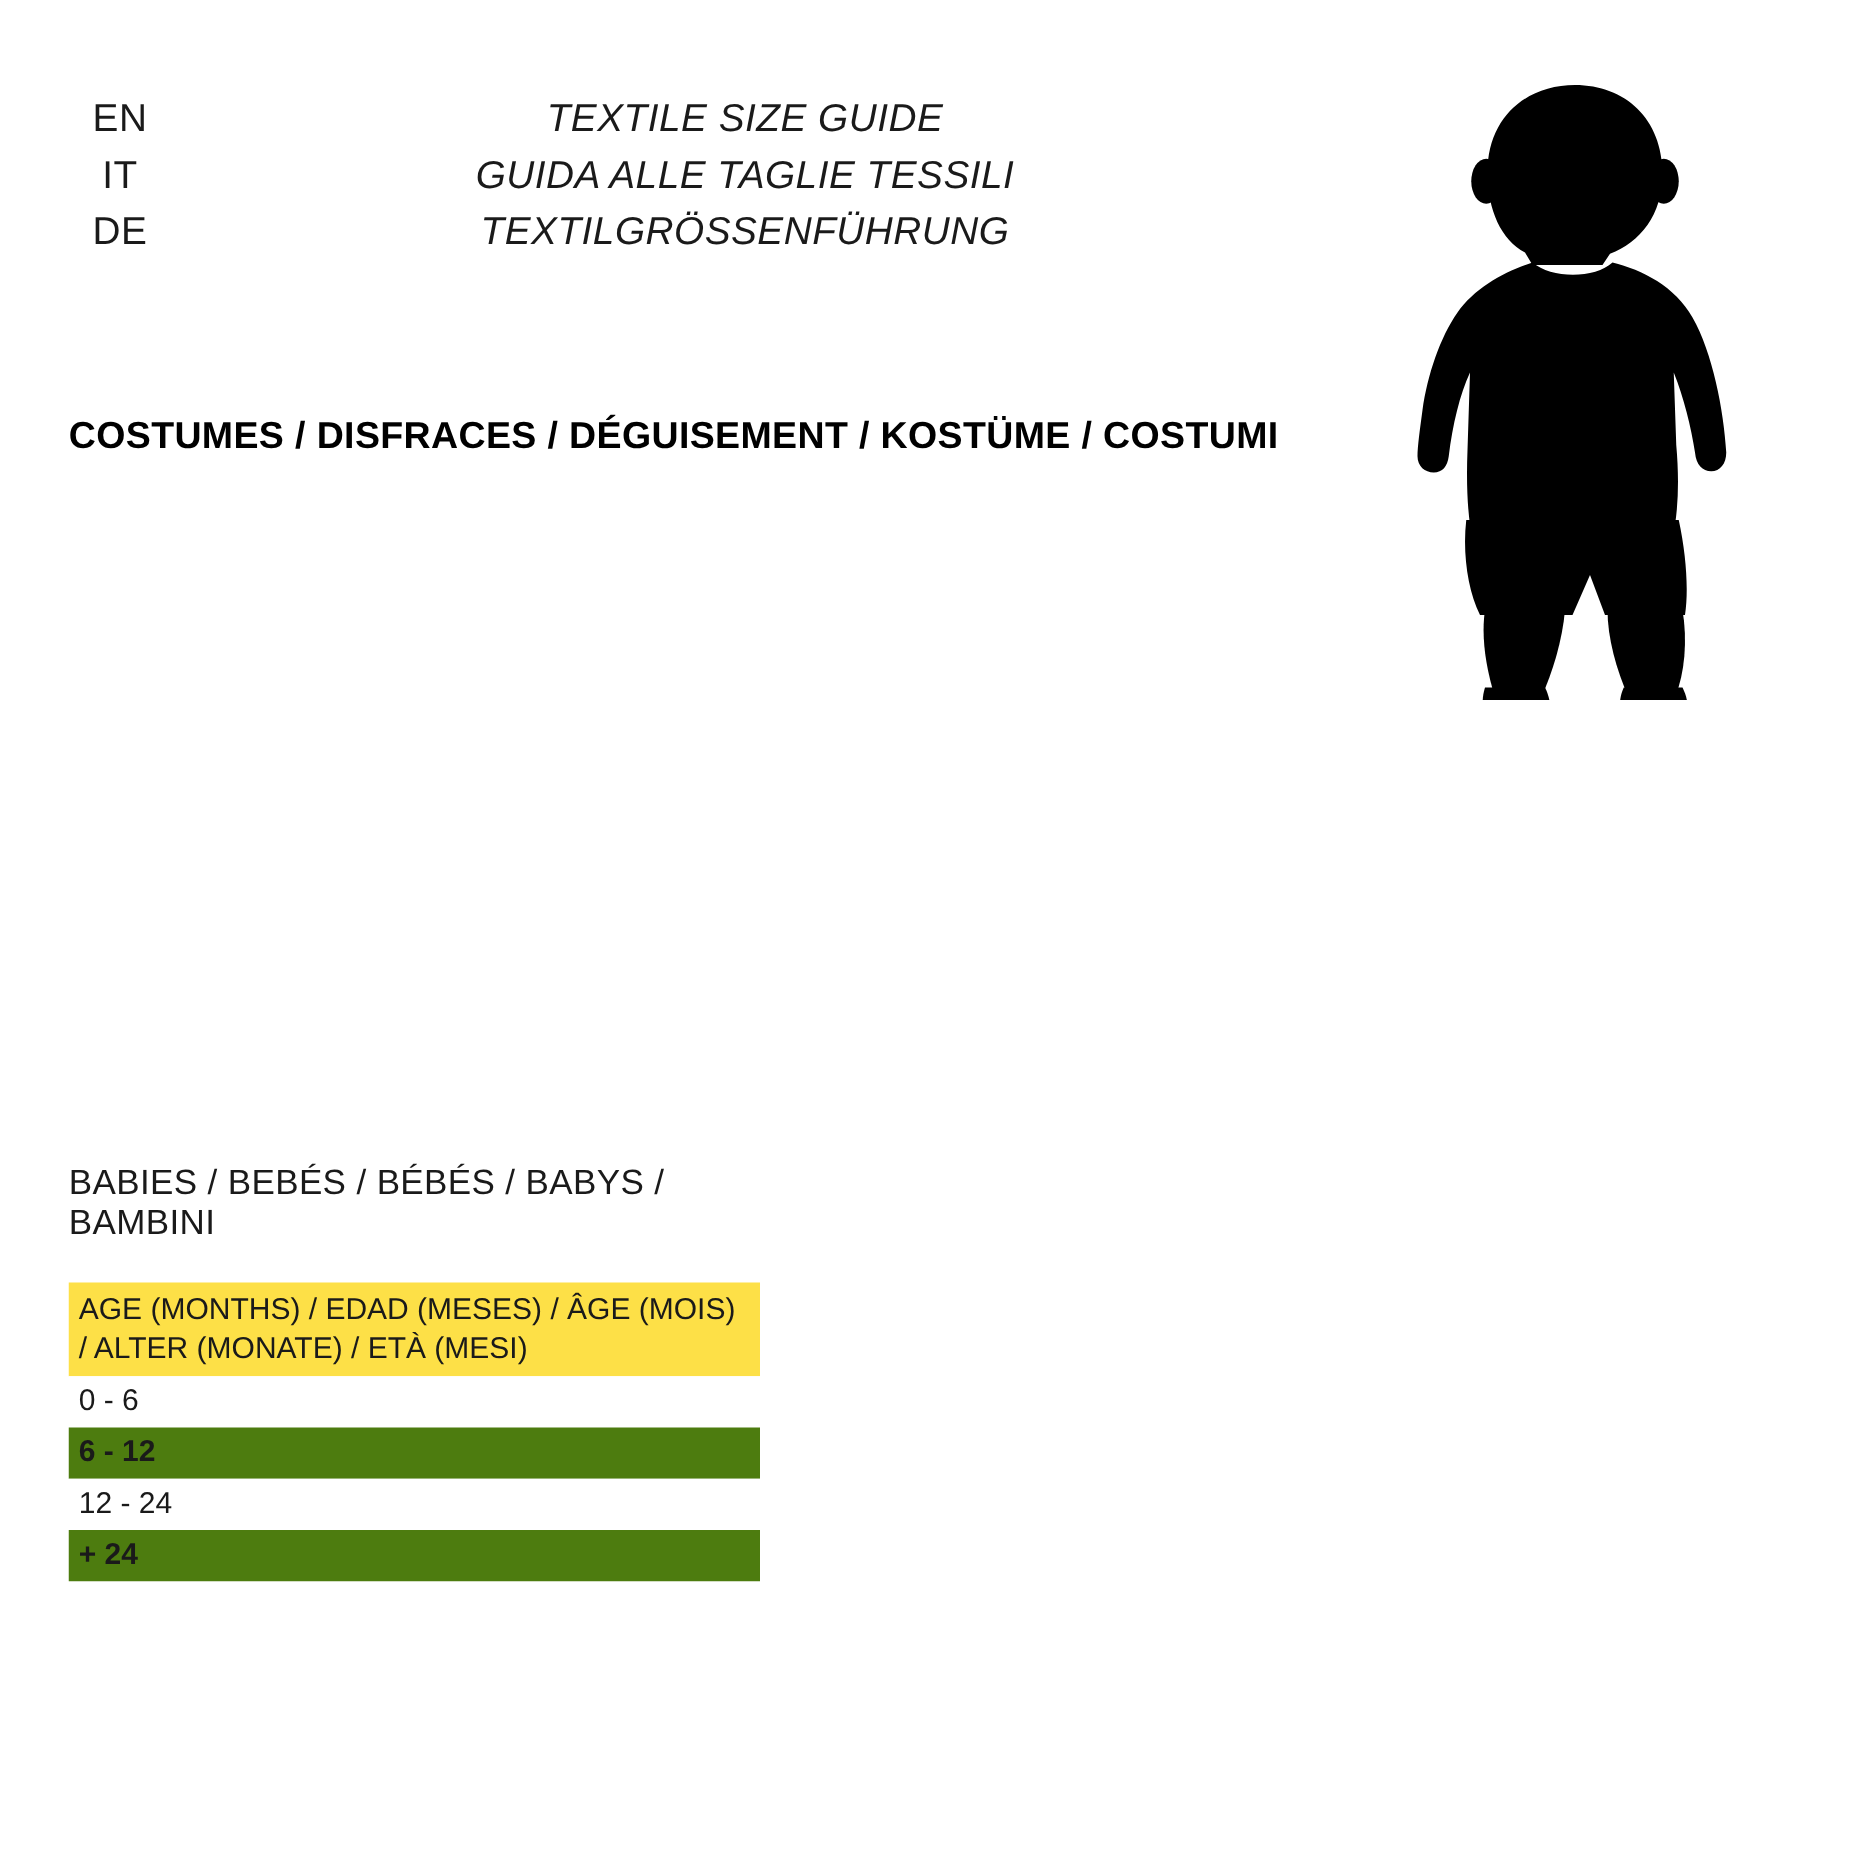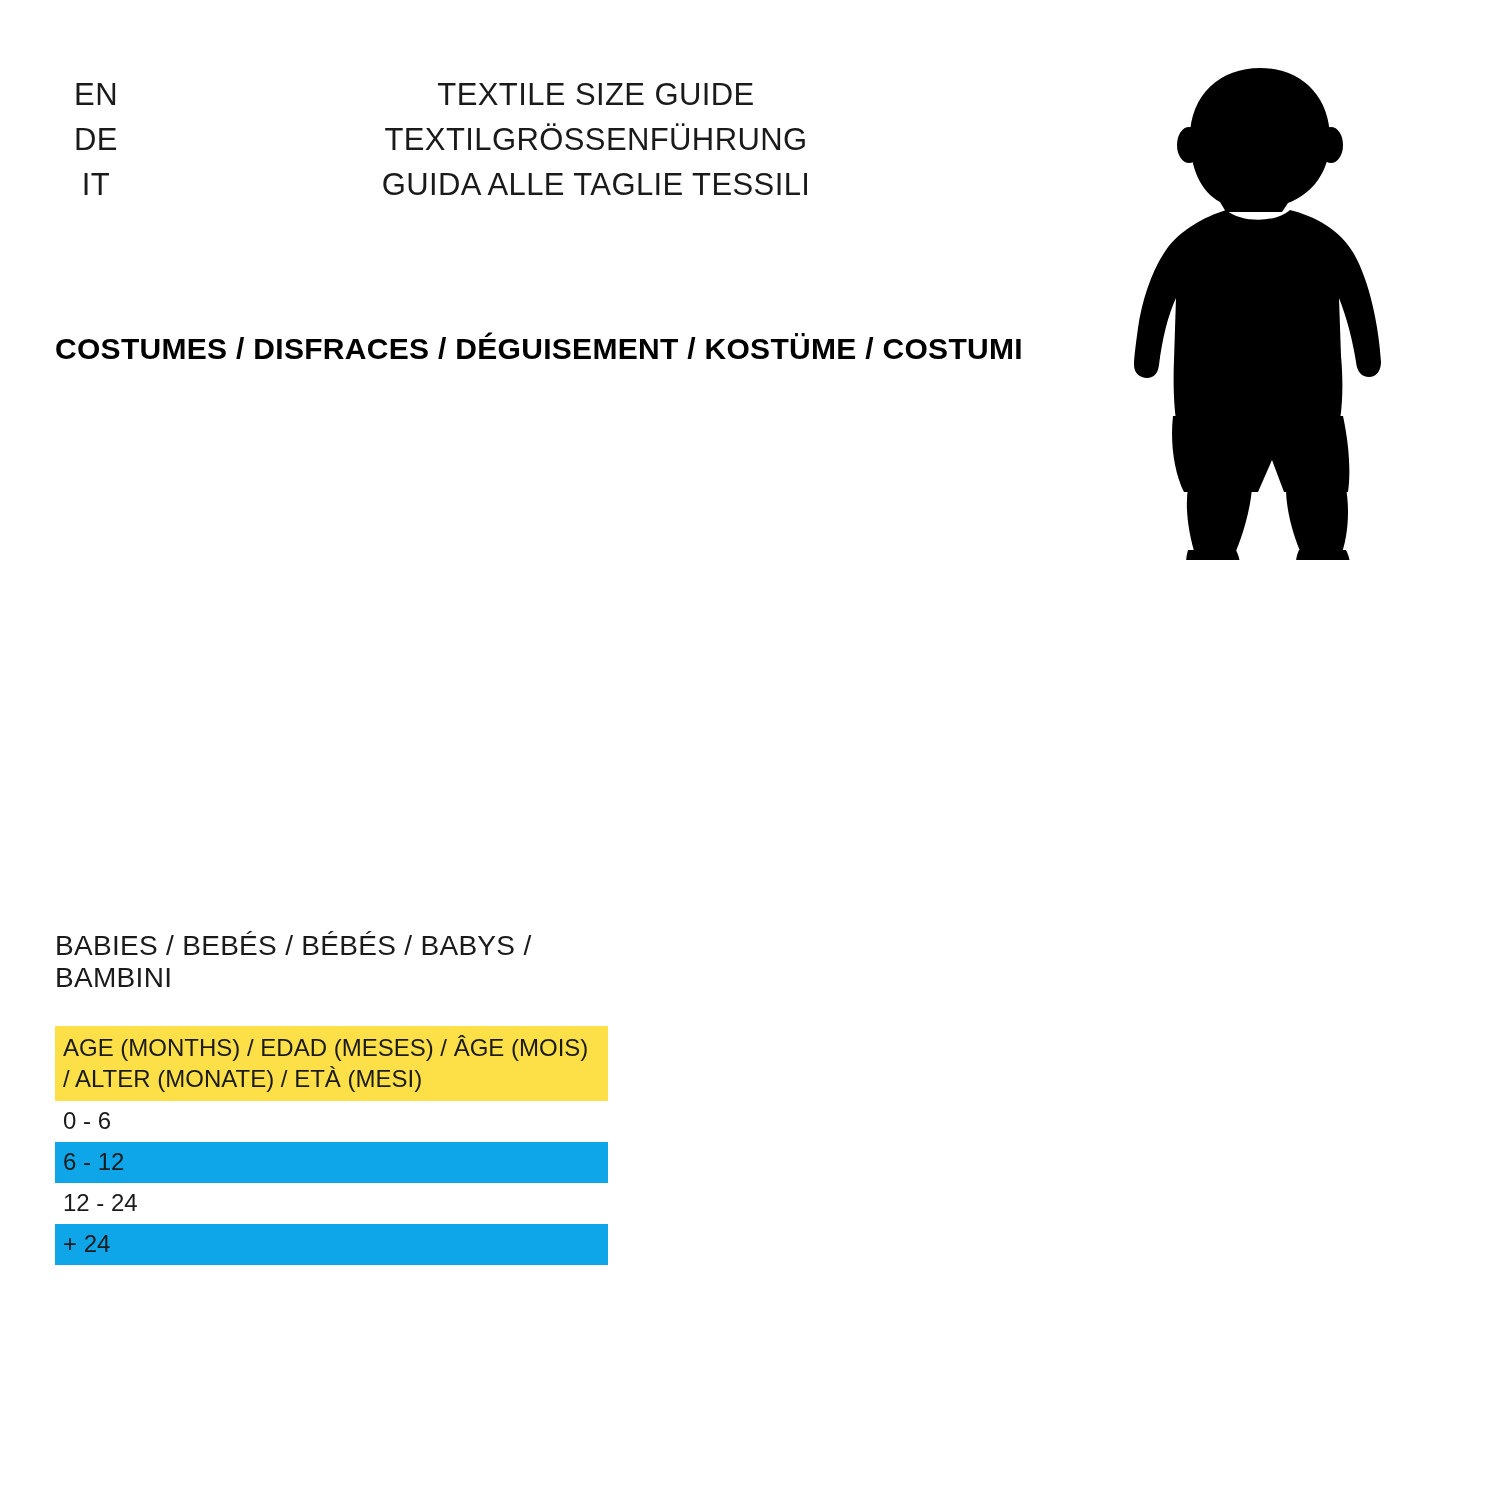--- a/index.html
+++ b/index.html
@@ -36,20 +36,21 @@
     letter-spacing: 0.4px;
     color: #1a1a1a;
     text-align: center;
   }
   .lang-code {
     width: 82px;
     flex: 0 0 82px;
   }
   .lang-text {
     flex: 1 1 auto;
+    font-style: italic;
   }
 
   .category-line {
     position: absolute;
     left: 55px;
     top: 332px;
     font-size: 30px;
     font-weight: bold;
     letter-spacing: 0.3px;
     color: #000000;
@@ -94,40 +95,41 @@
   table.size-table td {
     font-size: 24px;
     line-height: 30px;
     padding: 5px 8px 6px 8px;
     color: #1a1a1a;
   }
   table.size-table tr.odd td {
     background: #ffffff;
   }
   table.size-table tr.even td {
-    background: #0ea5e9;
+    background: #4d7c0f;
+    font-weight: bold;
   }
 </style>
 </head>
 <body>
 
 <div class="page">
 
   <div class="lang-block">
     <div class="lang-row">
       <span class="lang-code">EN</span>
       <span class="lang-text">TEXTILE SIZE GUIDE</span>
     </div>
     <div class="lang-row">
+      <span class="lang-code">IT</span>
+      <span class="lang-text">GUIDA ALLE TAGLIE TESSILI</span>
+    </div>
+    <div class="lang-row">
       <span class="lang-code">DE</span>
       <span class="lang-text">TEXTILGRÖSSENFÜHRUNG</span>
-    </div>
-    <div class="lang-row">
-      <span class="lang-code">IT</span>
-      <span class="lang-text">GUIDA ALLE TAGLIE TESSILI</span>
     </div>
   </div>
 
   <div class="category-line">COSTUMES / DISFRACES / DÉGUISEMENT / KOSTÜME / COSTUMI</div>
 
   <div class="silhouette">
     <svg viewBox="0 0 340 500" width="340" height="500" xmlns="http://www.w3.org/2000/svg" aria-hidden="true">
       <g fill="#000000">
 
         <path d="M90 78 C90 34 121 8 160 8 C200 8 230 35 230 79 C230 112 212 134 188 143

